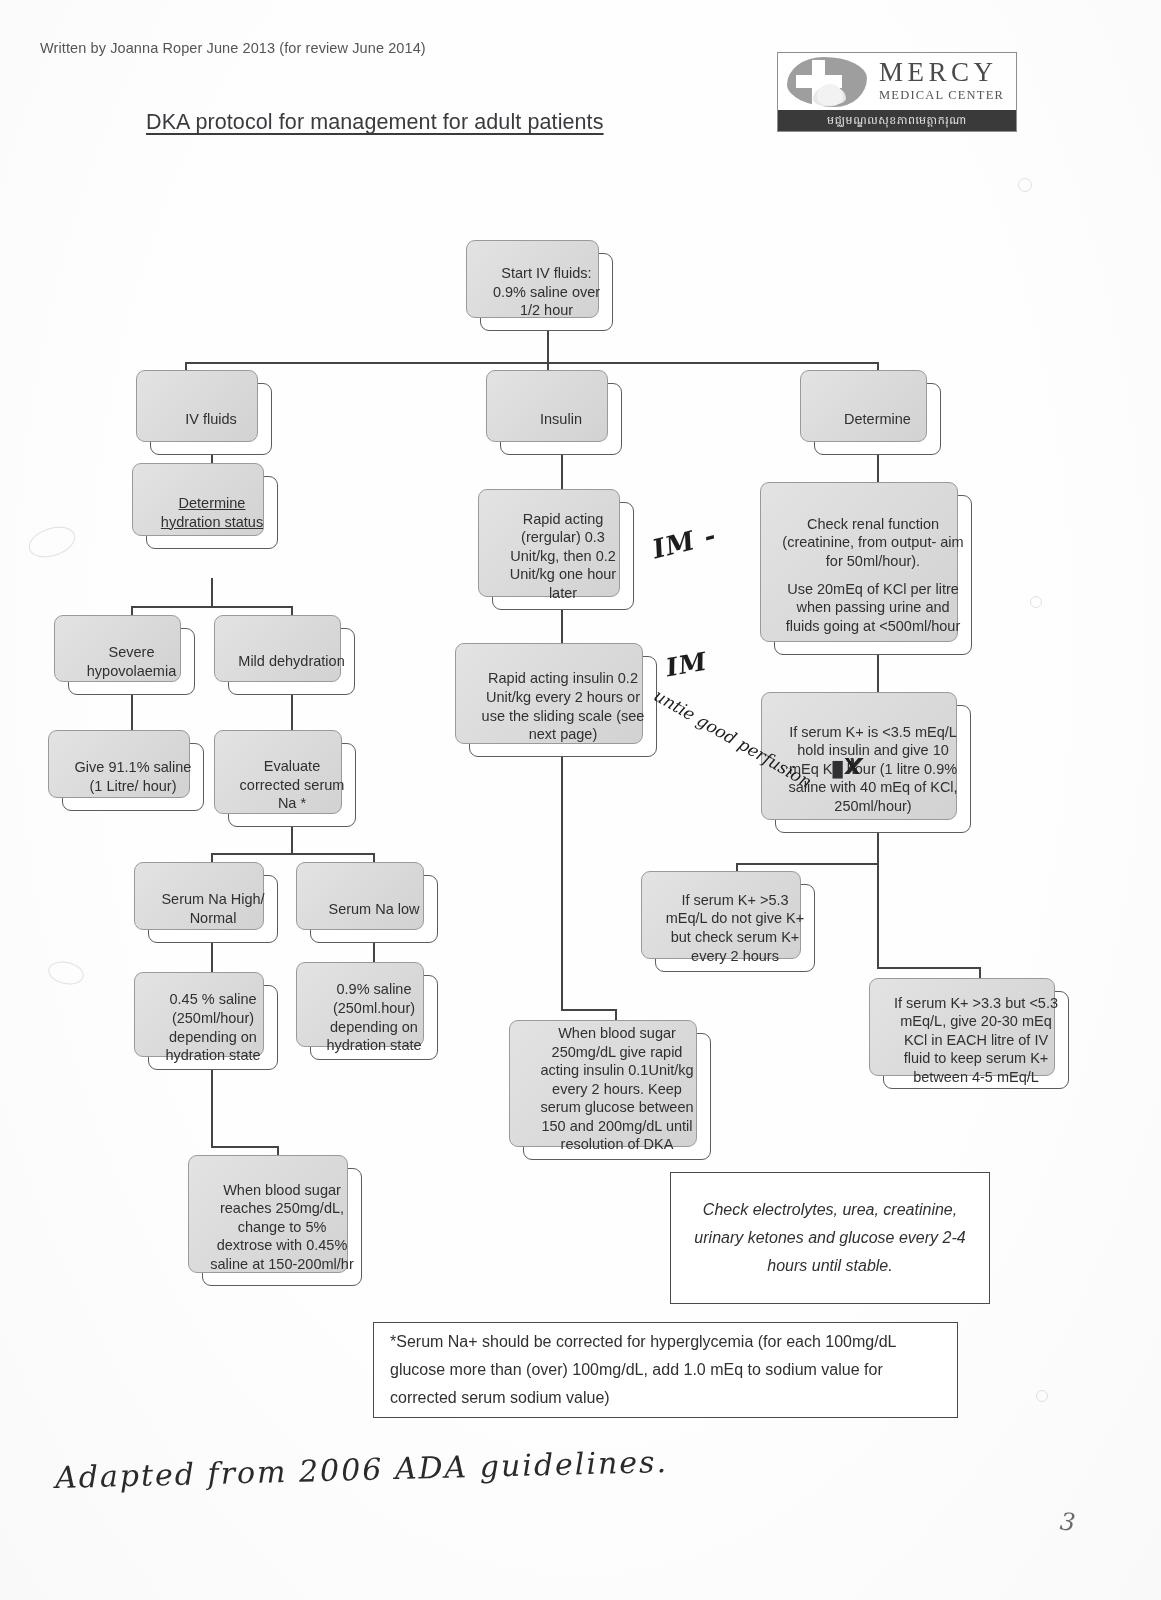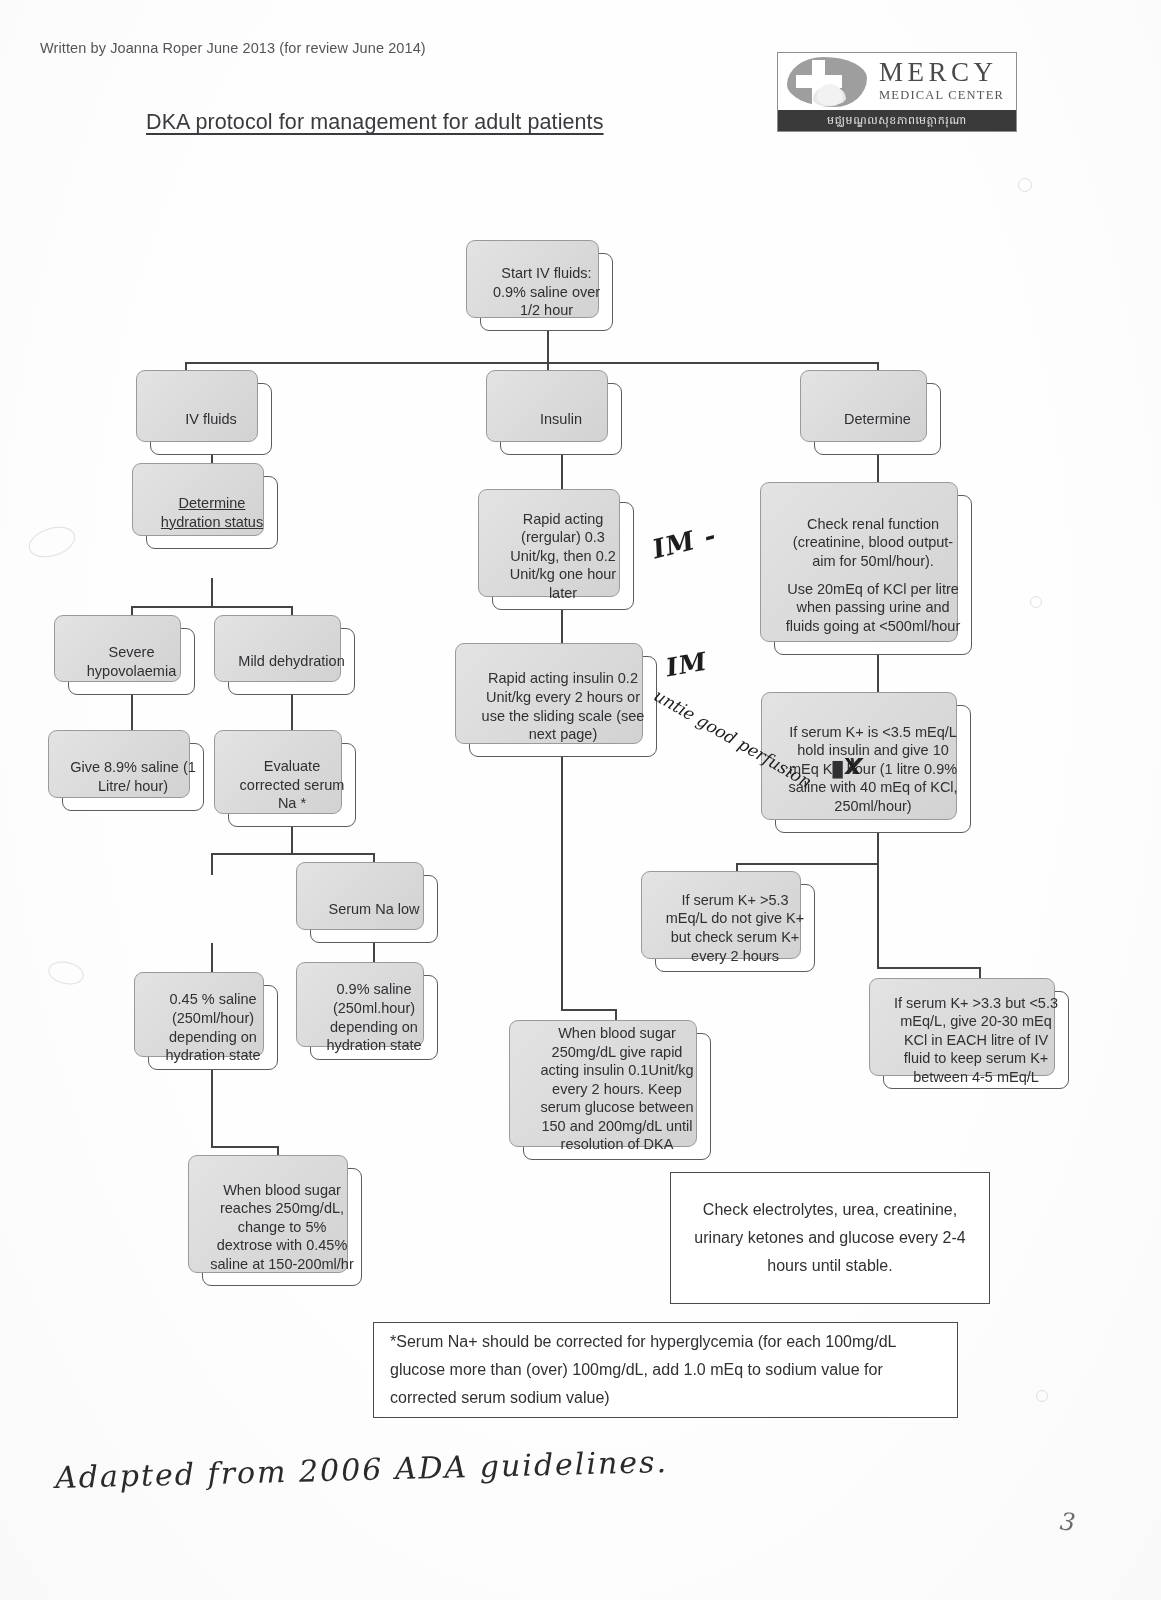--- a/index.html
+++ b/index.html
@@ -356,27 +356,30 @@
 
   <div class="node" style="left:68px;top:628px;width:127px;height:67px;">
     <p>Severe hypovolaemia</p>
   </div>
 
   <div class="node" style="left:228px;top:628px;width:127px;height:67px;">
     <p>Mild dehydration</p>
   </div>
 
   <div class="node" style="left:62px;top:743px;width:142px;height:68px;">
-    <p>Give 8.9% saline (1 Litre/ hour)</p>
+    <p>Give 91.1% saline (1 Litre/ hour)</p>
   </div>
 
   <div class="node" style="left:228px;top:743px;width:128px;height:84px;">
     <p>Evaluate corrected serum Na *</p>
   </div>
 
+  <div class="node" style="left:148px;top:875px;width:130px;height:68px;">
+    <p>Serum Na High/ Normal</p>
+  </div>
 
   <div class="node" style="left:310px;top:875px;width:128px;height:68px;">
     <p>Serum Na low</p>
   </div>
 
   <div class="node" style="left:148px;top:985px;width:130px;height:85px;">
     <p>0.45 % saline (250ml/hour) depending on hydration state</p>
   </div>
 
   <div class="node" style="left:310px;top:975px;width:128px;height:85px;">
@@ -393,38 +396,38 @@
 
   <div class="node" style="left:469px;top:656px;width:188px;height:101px;">
     <p>Rapid acting insulin 0.2 Unit/kg every 2 hours or use the sliding scale (see next page)</p>
   </div>
 
   <div class="node" style="left:523px;top:1033px;width:188px;height:127px;align-items:flex-end;">
     <p>When blood sugar 250mg/dL give rapid acting insulin 0.1Unit/kg every 2 hours. Keep serum glucose between 150 and 200mg/dL until resolution of DKA</p>
   </div>
 
   <div class="node" style="left:774px;top:495px;width:198px;height:160px;flex-direction:column;">
-    <p>Check renal function (creatinine, blood output- aim for 50ml/hour).</p>
+    <p>Check renal function (creatinine, from output- aim for 50ml/hour).</p>
     <p>Use 20mEq of KCl per litre when passing urine and fluids going at &lt;500ml/hour</p>
   </div>
 
   <div class="node" style="left:775px;top:705px;width:196px;height:128px;">
     <p>If serum K+ is &lt;3.5 mEq/L hold insulin and give 10 mEq K█ hour (1 litre 0.9% saline with 40 mEq of KCl, 250ml/hour)</p>
   </div>
   <div id="scribble-blot"></div>
 
   <div class="node" style="left:655px;top:884px;width:160px;height:88px;">
     <p>If serum K+ &gt;5.3 mEq/L do not give K+ but check serum K+ every 2 hours</p>
   </div>
 
   <div class="node" style="left:883px;top:991px;width:186px;height:98px;">
     <p>If serum K+ &gt;3.3 but &lt;5.3 mEq/L, give 20-30 mEq KCl in EACH litre of IV fluid to keep serum K+ between 4-5 mEq/L</p>
   </div>
 
-  <div class="flat center" style="left:670px;top:1172px;width:320px;height:132px;">
+  <div class="flat center" style="left:670px;top:1172px;width:320px;height:132px;font-style:italic;">
     <span>Check electrolytes, urea, creatinine, urinary ketones and glucose every 2-4 hours until stable.</span>
   </div>
 
   <div class="flat" style="left:373px;top:1322px;width:585px;height:96px;">
     <span>*Serum Na+ should be corrected for hyperglycemia (for each 100mg/dL glucose more than (over) 100mg/dL, add 1.0 mEq to sodium value for corrected serum sodium value)</span>
   </div>
 
   <div class="hand" id="hand-im1">IM -</div>
   <div class="hand" id="hand-im2">IM</div>
   <div class="hand" id="hand-perf">untie good perfusion</div>

